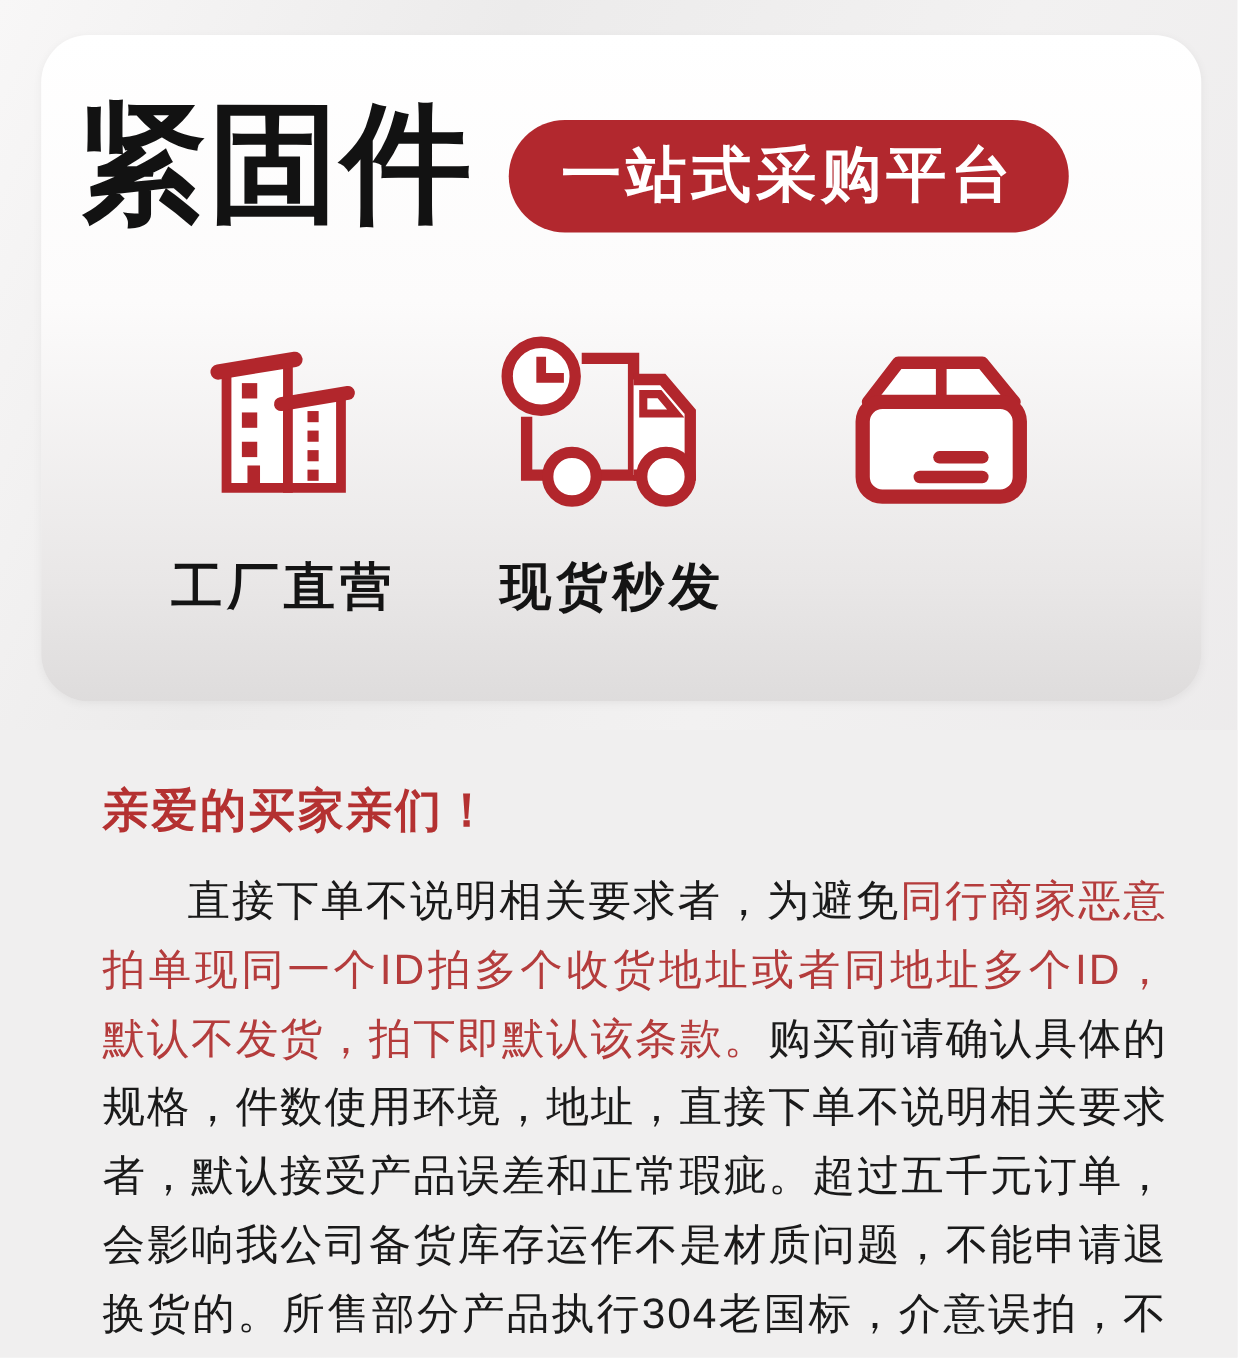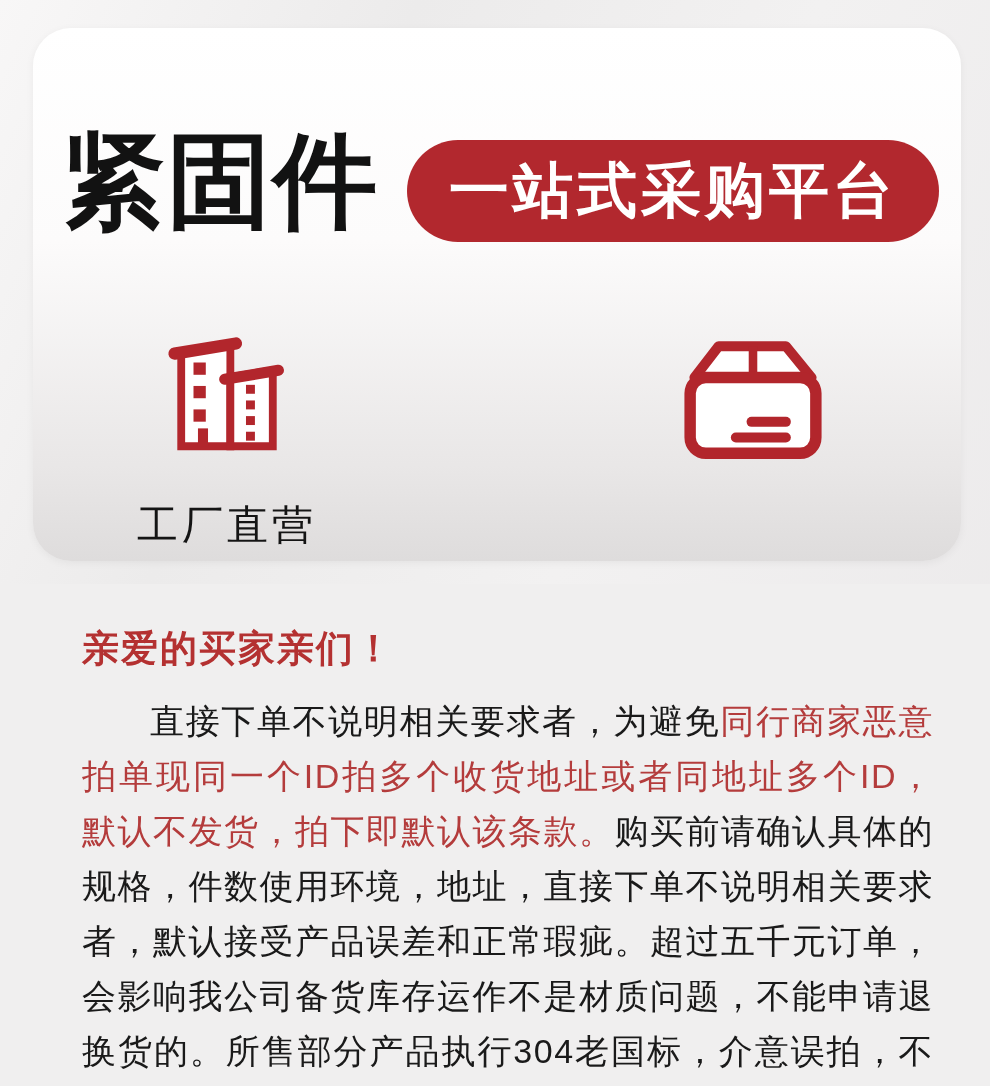--- a/index.html
+++ b/index.html
@@ -16,36 +16,36 @@
     position: absolute;
     left: 33px; top: 28px;
     width: 928px; height: 533px;
     border-radius: 38px;
     background: linear-gradient(180deg, #ffffff 0%, #fcfbfb 40%, #e9e7e7 82%, #dedcdc 100%);
     box-shadow: 0 2px 8px rgba(0,0,0,0.05);
   }
   .header-row {
     display: flex;
     align-items: center;
-    padding: 92px 30px 0 28px;
+    padding: 48px 30px 0 28px;
     gap: 28px;
     text-align: center;
   }
   .main-title {
     font-size: 104px;
     font-weight: 900;
     color: #121212;
     letter-spacing: 2px;
     line-height: 1;
     white-space: nowrap;
   }
   .badge-pill {
     background: #b2282e;
     color: #ffffff;
-    font-size: 60px;
+    font-size: 48px;
     font-weight: 800;
     line-height: 1;
     border-radius: 60px;
     padding: 21px 42px;
     letter-spacing: 4px;
     white-space: nowrap;
     margin-top: 20px;
   }
   .features-row {
     display: flex;
@@ -60,21 +60,21 @@
   }
   .feature .icon-box {
     height: 142px;
     display: flex;
     align-items: flex-end;
     justify-content: center;
   }
   .feature .feature-label {
     margin-top: 36px;
     font-size: 41px;
-    font-weight: 400;
+    font-weight: 700;
     color: #141414;
     letter-spacing: 4px;
     white-space: nowrap;
   }
   .notice-panel {
     position: absolute;
     left: 0; top: 584px;
     width: 990px; height: 518px;
     background: #f0efef;
   }
@@ -129,20 +129,39 @@
 
           <rect x="77" y="49" width="8" height="8" fill="#b2262c"></rect>
           <rect x="77" y="63" width="8" height="8" fill="#b2262c"></rect>
           <rect x="77" y="77" width="8" height="8" fill="#b2262c"></rect>
           <rect x="77" y="91" width="8" height="8" fill="#b2262c"></rect>
         </svg>
       </div>
       <div class="feature-label">工厂直营</div>
     </div>
 
+    <div class="feature">
+      <div class="icon-box">
+        <svg width="196" height="140" viewBox="0 0 150 108" fill="none">
+
+          <path d="M56 16 L88 16 L88 88 L22 88 L22 52" fill="none" stroke="#b2262c" stroke-width="7" stroke-linejoin="miter" stroke-linecap="butt"></path>
+
+          <path d="M88 29 L106 29 L123 49 L123 88 L88 88" fill="#ffffff" stroke="#b2262c" stroke-width="7" stroke-linejoin="miter"></path>
+
+          <path d="M94 38 L104 38 L114 50 L94 50 Z" fill="#ffffff" stroke="#b2262c" stroke-width="5" stroke-linejoin="miter"></path>
+
+          <circle cx="31" cy="27" r="21" fill="#ffffff" stroke="#b2262c" stroke-width="7"></circle>
+          <path d="M31 15 L31 28 L45 28" stroke="#b2262c" stroke-width="6" fill="none" stroke-linecap="butt"></path>
+
+          <circle cx="50" cy="89" r="15" fill="#ffffff" stroke="#b2262c" stroke-width="7"></circle>
+          <circle cx="108" cy="89" r="15" fill="#ffffff" stroke="#b2262c" stroke-width="7"></circle>
+        </svg>
+      </div>
+      <div class="feature-label">现货秒发</div>
+    </div>
 
     <div class="feature">
       <div class="icon-box">
         <svg width="160" height="126" viewBox="0 0 112 88" fill="none">
 
           <path d="M32 7 L79 7 L97 29 L15 29 Z" fill="#ffffff" stroke="#b2262c" stroke-width="7" stroke-linejoin="round"></path>
 
           <path d="M56 7 L56 29" stroke="#b2262c" stroke-width="6"></path>
 
           <rect x="12" y="29" width="88" height="53" rx="11" fill="#ffffff" stroke="#b2262c" stroke-width="8"></rect>

